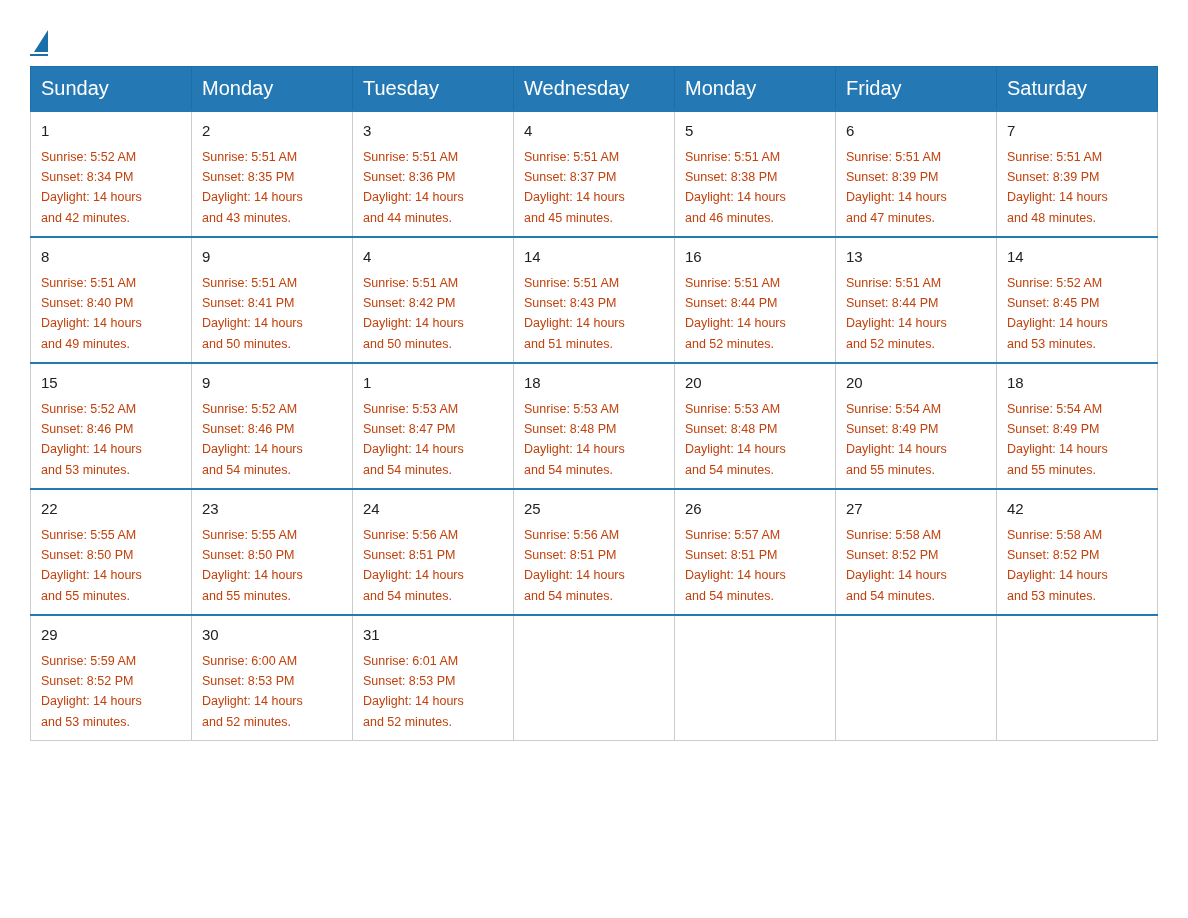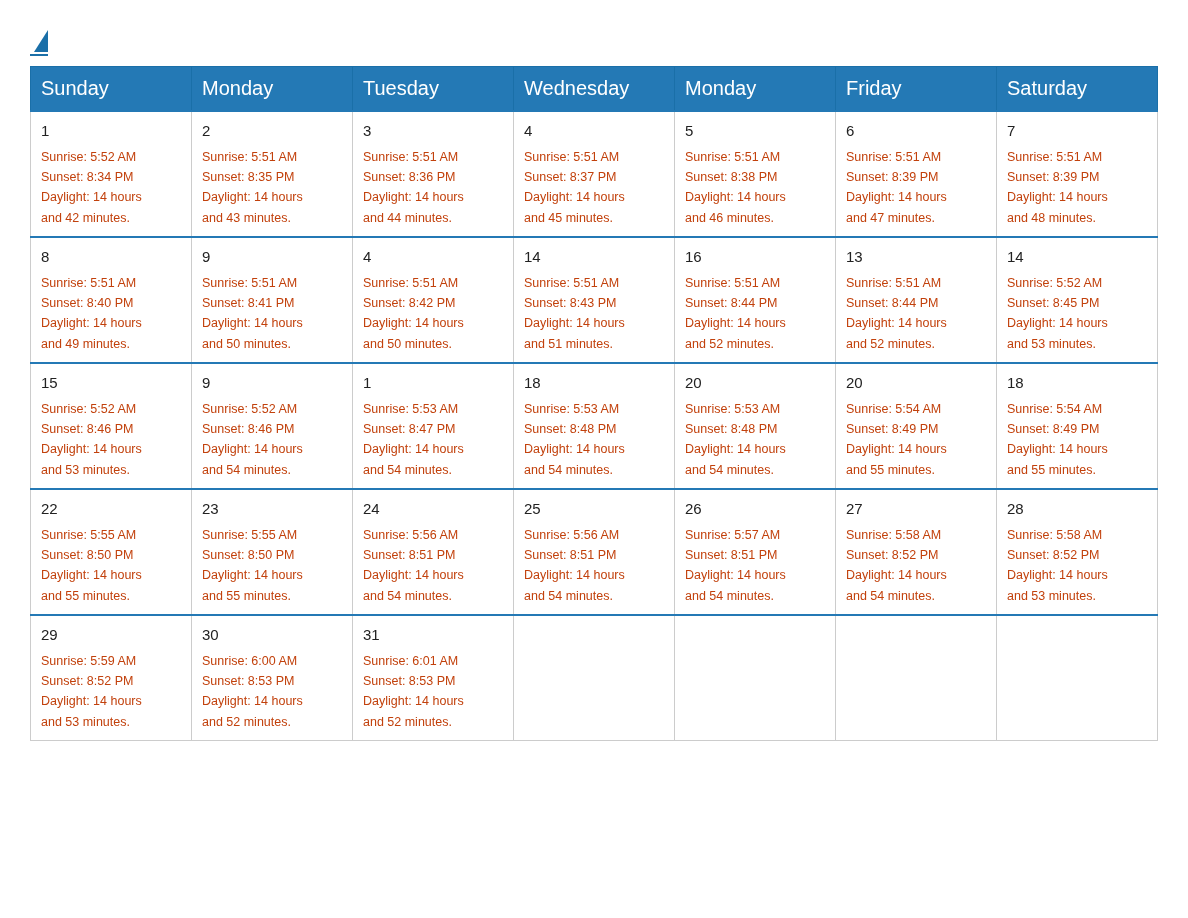--- a/index.html
+++ b/index.html
@@ -257,21 +257,21 @@
       </td>
         <td>
         <span class="day-number">26</span>
         <span class="day-info">Sunrise: 5:57 AM<br>Sunset: 8:51 PM<br>Daylight: 14 hours<br>and 54 minutes.</span>
       </td>
         <td>
         <span class="day-number">27</span>
         <span class="day-info">Sunrise: 5:58 AM<br>Sunset: 8:52 PM<br>Daylight: 14 hours<br>and 54 minutes.</span>
       </td>
         <td>
-        <span class="day-number">28</span>
+        <span class="day-number">42</span>
         <span class="day-info">Sunrise: 5:58 AM<br>Sunset: 8:52 PM<br>Daylight: 14 hours<br>and 53 minutes.</span>
       </td>
       </tr>
       <tr>
         <td>
         <span class="day-number">29</span>
         <span class="day-info">Sunrise: 5:59 AM<br>Sunset: 8:52 PM<br>Daylight: 14 hours<br>and 53 minutes.</span>
       </td>
         <td>
         <span class="day-number">30</span>

